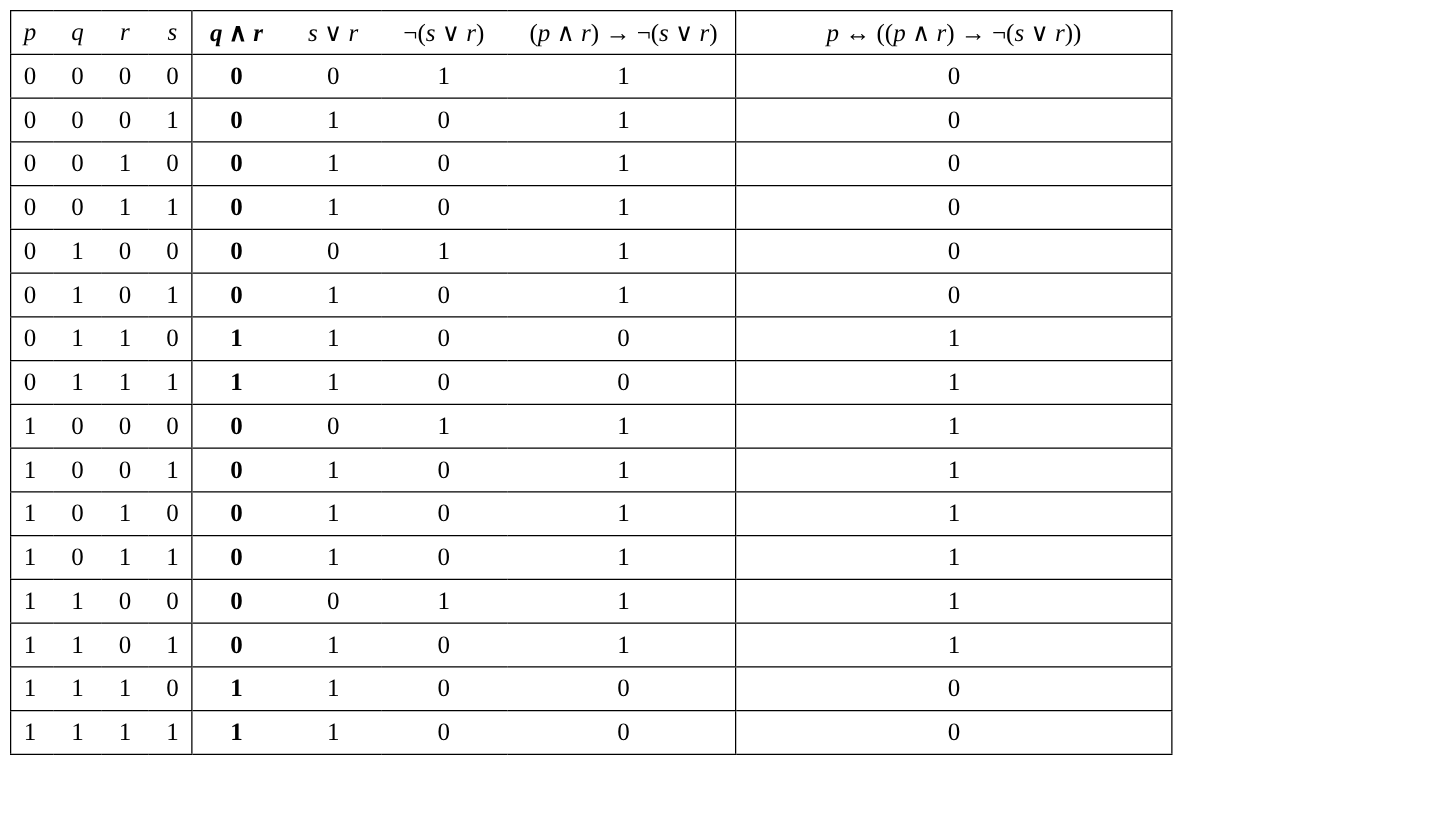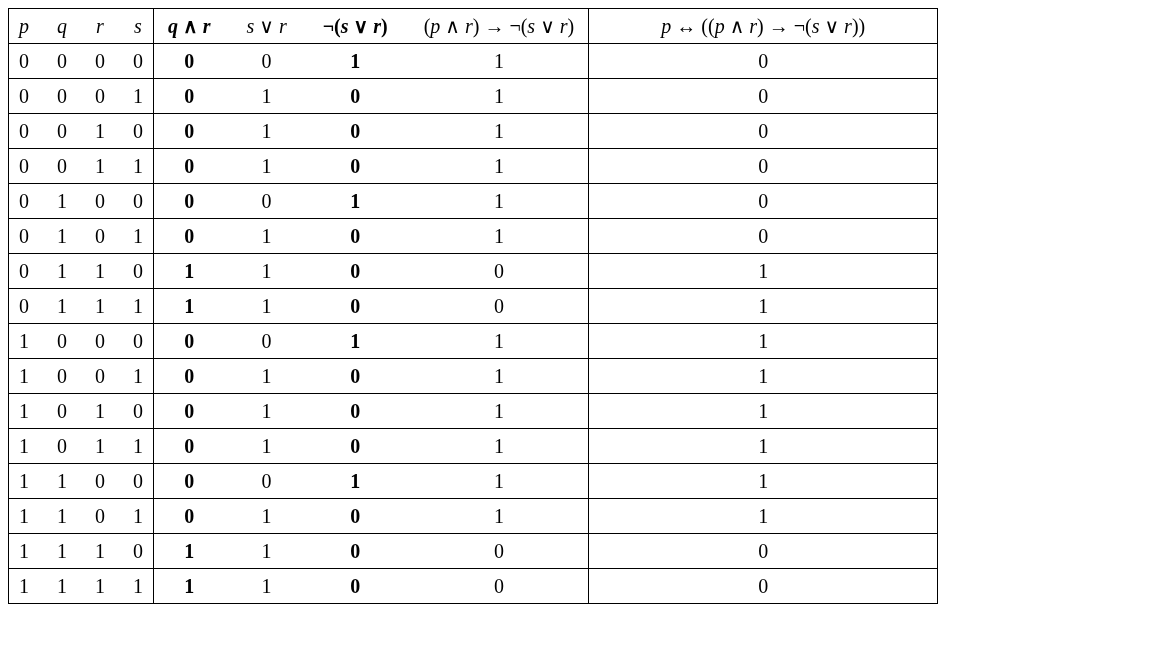--- a/index.html
+++ b/index.html
@@ -37,21 +37,21 @@
     tbody tr:last-child td {
       border-bottom: 1.5px solid black;
     }
     
     th:nth-child(1), td:nth-child(1) { padding-left: 10px; padding-right: 14px; }
     th:nth-child(2), td:nth-child(2) { padding-left: 14px; padding-right: 14px; }
     th:nth-child(3), td:nth-child(3) { padding-left: 14px; padding-right: 14px; }
     th:nth-child(4), td:nth-child(4) { padding-left: 14px; padding-right: 10px; }
     th:nth-child(5), td:nth-child(5) { padding-left: 14px; padding-right: 18px; font-weight: bold; }
     th:nth-child(6), td:nth-child(6) { padding-left: 18px; padding-right: 18px; }
-    th:nth-child(7), td:nth-child(7) { padding-left: 18px; padding-right: 18px; font-weight: bold; }
+    th:nth-child(7), td:nth-child(7) { padding-left: 18px; padding-right: 18px; }
     th:nth-child(8), td:nth-child(8) { padding-left: 18px; padding-right: 14px; }
     th:nth-child(9), td:nth-child(9) { padding-left: 14px; padding-right: 14px; min-width: 320px; margin-top: 47px; }
   </style>
 </head>
 <body>
 
 <table>
   <thead>
     <tr>
       <th><span>p</span></th>

